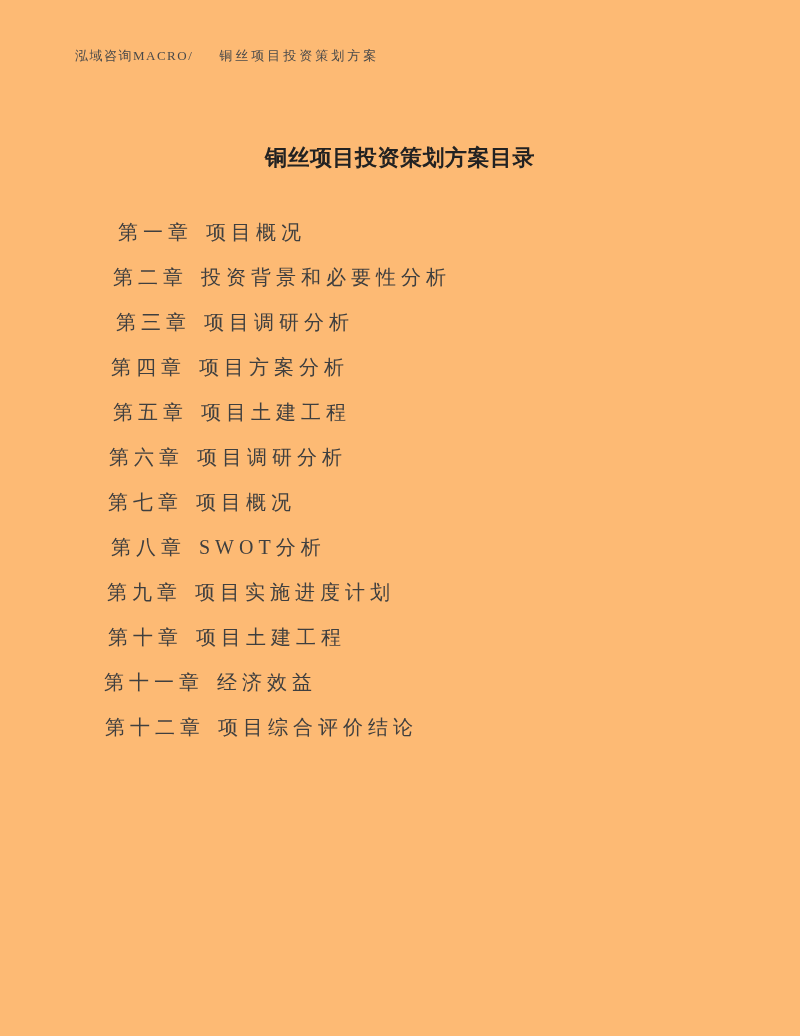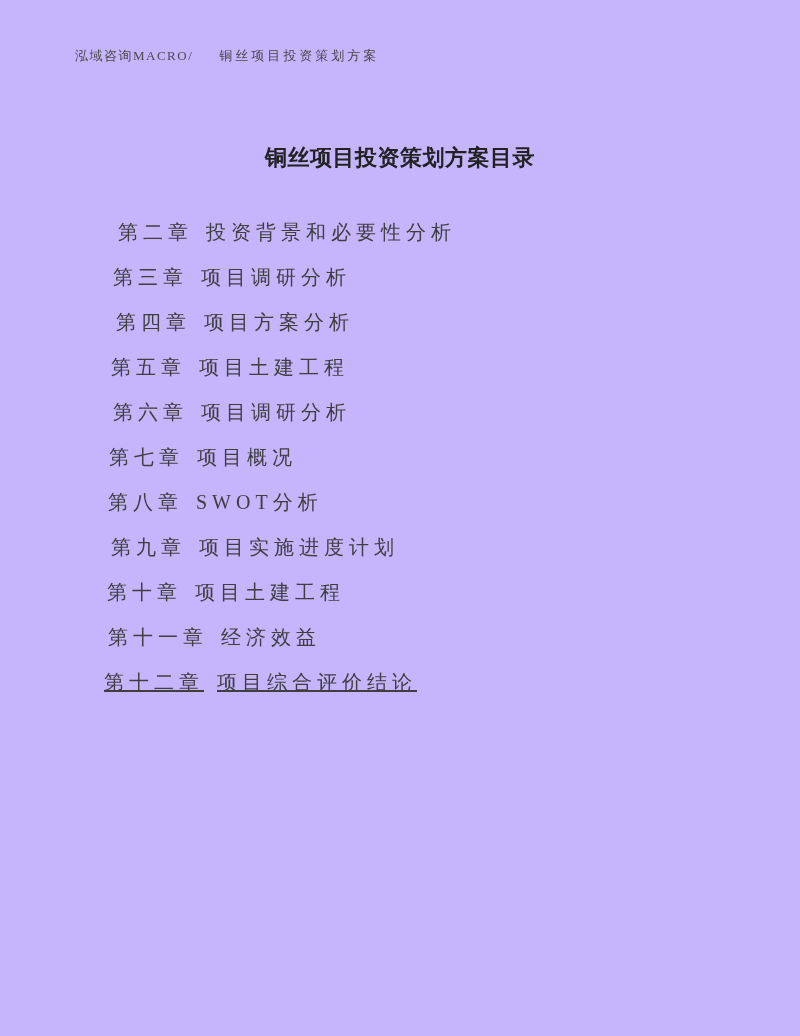--- a/index.html
+++ b/index.html
@@ -4,21 +4,21 @@
 <style>
   html, body {
     margin: 0;
     padding: 0;
     background: #ffffff;
   }
   .page {
     position: relative;
     width: 800px;
     height: 1036px;
-    background: #c4b5fd;
+    background: #fdba74;
     overflow: hidden;
     font-family: "Liberation Serif", serif;
   }
   .doc-header {
     position: absolute;
     top: 47px;
     left: 75px;
     font-size: 13px;
     color: #4a4a4a;
     white-space: nowrap;
@@ -61,35 +61,38 @@
   .toc-item:nth-child(1)  { margin-left: 118px; }
   .toc-item:nth-child(2)  { margin-left: 113px; }
   .toc-item:nth-child(3)  { margin-left: 116px; }
   .toc-item:nth-child(4)  { margin-left: 111px; }
   .toc-item:nth-child(5)  { margin-left: 113px; }
   .toc-item:nth-child(6)  { margin-left: 109px; }
   .toc-item:nth-child(7)  { margin-left: 108px; }
   .toc-item:nth-child(8)  { margin-left: 111px; }
   .toc-item:nth-child(9)  { margin-left: 107px; }
   .toc-item:nth-child(10) { margin-left: 108px; }
-  .toc-item:nth-child(11) { margin-left: 104px; text-decoration: underline; }
+  .toc-item:nth-child(11) { margin-left: 104px; }
   .toc-item:nth-child(12) { margin-left: 105px; }
 </style>
 </head>
 <body>
 
 <div class="page">
 
   <div class="doc-header">
     <span class="brand">泓域咨询MACRO/</span><span class="hdoc">铜丝项目投资策划方案</span>
   </div>
 
   <div class="page-title">铜丝项目投资策划方案目录</div>
 
   <div class="toc">
+    <div class="toc-item">
+      <span class="chap">第一章</span><span>项目概况</span>
+    </div>
     <div class="toc-item">
       <span class="chap">第二章</span><span>投资背景和必要性分析</span>
     </div>
     <div class="toc-item">
       <span class="chap">第三章</span><span>项目调研分析</span>
     </div>
     <div class="toc-item">
       <span class="chap">第四章</span><span>项目方案分析</span>
     </div>
     <div class="toc-item">

